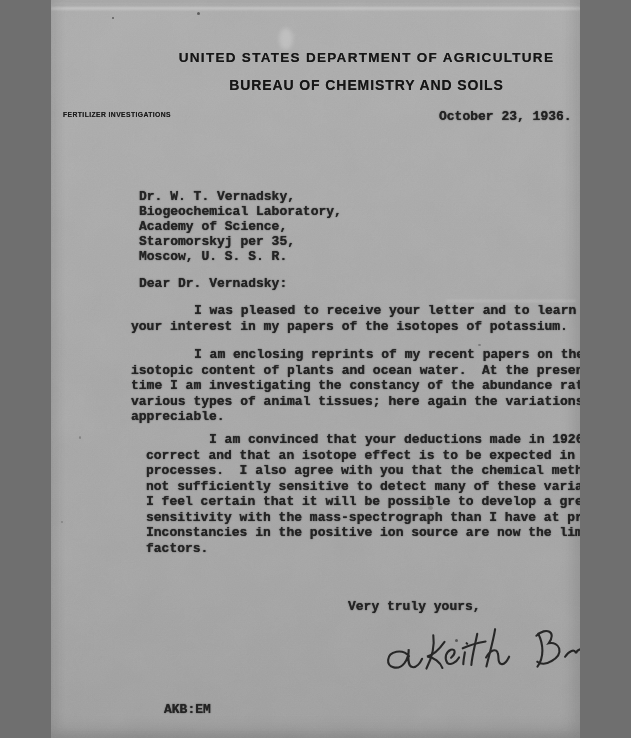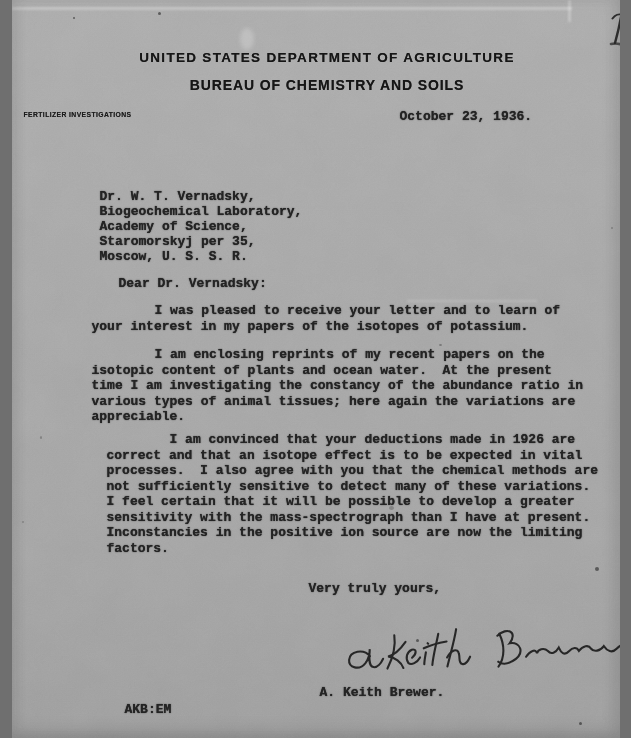--- a/index.html
+++ b/index.html
@@ -1,18 +1,18 @@
 <!DOCTYPE html>
 <html><head>
 <meta charset="utf-8">
 <style>
   html,body{margin:0;padding:0;background:#6f6f6f;}
   .page{
     position:relative;
-    width:608px;height:738px;
+    width:529px;height:738px;
     margin:0 auto;
     overflow:hidden;
     background:linear-gradient(180deg,#aeaeae 0%,#aaaaaa 35%,#a6a6a6 75%,#a0a0a0 100%);
     font-family:"Liberation Mono","DejaVu Sans Mono",monospace;
   }
   .noise{position:absolute;inset:0;width:100%;height:100%;pointer-events:none;}
   .vignette{position:absolute;inset:0;pointer-events:none;
     box-shadow:inset 0 -8px 16px rgba(0,0,0,.10), inset -8px 0 14px rgba(0,0,0,.06),
                inset 6px 0 12px rgba(0,0,0,.04), inset 0 6px 10px rgba(255,255,255,.06);}
   .abs{position:absolute;}
@@ -86,39 +86,39 @@
   <div class="abs lh-office">FERTILIZER INVESTIGATIONS</div>
 
   <div class="abs tw" style="left:388px;top:109px;">October 23, 1936.</div>
 
   <div class="abs tw addr" style="left:88px;top:189px;">Dr. W. T. Vernadsky,
 Biogeochemical Laboratory,
 Academy of Science,
 Staromorskyj per 35,
 Moscow, U. S. S. R.</div>
 
-  <div class="abs tw" style="left:88px;top:276px;margin-left:19px;">Dear Dr. Vernadsky:</div>
+  <div class="abs tw" style="left:88px;top:276px;">Dear Dr. Vernadsky:</div>
 
   <div class="abs tw para" style="left:80px;top:303px;">I was pleased to receive your letter and to learn of
 your interest in my papers of the isotopes of potassium.</div>
   <div class="abs tw para" style="left:80px;top:347px;">I am enclosing reprints of my recent papers on the
 isotopic content of plants and ocean water.  At the present
 time I am investigating the constancy of the abundance ratio in
 various types of animal tissues; here again the variations are
 appreciable.</div>
   <div class="abs tw para" style="left:95px;top:432px;">I am convinced that your deductions made in 1926 are
 correct and that an isotope effect is to be expected in vital
 processes.  I also agree with you that the chemical methods are
 not sufficiently sensitive to detect many of these variations.
 I feel certain that it will be possible to develop a greater
 sensitivity with the mass-spectrograph than I have at present.
 Inconstancies in the positive ion source are now the limiting
 factors.</div>
 
-  <div class="abs tw" style="left:297px;top:581px;">Very truly yours,</div>
+  <div class="abs tw" style="left:297px;top:599px;">Very truly yours,</div>
 
   <svg class="abs sig" width="302" height="62" viewBox="0 0 302 62" aria-label="A Keith Brewer">
     <title>A Keith Brewer</title>
     <g fill="none" stroke="#1d1d1d" stroke-width="2.1" stroke-linecap="round" opacity=".92" transform="rotate(-2 150 30)">
 
       <path d="M30 28 C24 20, 10 22, 9 31 C8 39, 19 42, 25 35 C29 30, 30 24, 30 21 C29 29, 28 38, 33 39 C37 40, 41 35, 43 31"></path>
 
       <path d="M55 8 C56 17, 53 30, 47 41"></path>
       <path d="M66 15 C60 23, 53 28, 48 29 C55 30, 61 35, 63 41"></path>
 
@@ -133,17 +133,16 @@
       <path d="M117 4 C115 15, 110 30, 107 41"></path>
       <path d="M107 32 C111 25, 118 22, 119 29 C120 34, 118 38, 122 39 C125 40, 128 36, 130 32"></path>
 
       <path d="M160 10 C165 21, 165 34, 158 43"></path>
       <path d="M158 12 C168 3, 179 9, 170 20 C181 18, 186 31, 172 38 C167 41, 161 41, 158 38"></path>
 
       <path d="M186 34 C190 28, 196 26, 197 31 C198 27, 204 25, 208 29 C211 33, 216 31, 219 26 C221 31, 224 35, 229 30 C233 26, 237 26, 239 30 C243 25, 249 24, 251 28 C254 32, 260 31, 264 26 C267 31, 272 34, 277 29 C283 23, 291 24, 295 29 C298 32, 300 30, 300 27"></path>
     </g>
   </svg>
 
-  <div class="abs tw" style="left:308px;top:685px;">A. Keith Brewer.</div>
   <div class="abs tw" style="left:77px;top:702px;margin-left:36px;">AKB:EM</div>
 
   <div class="vignette"></div>
 </div>
 
 </body></html>

